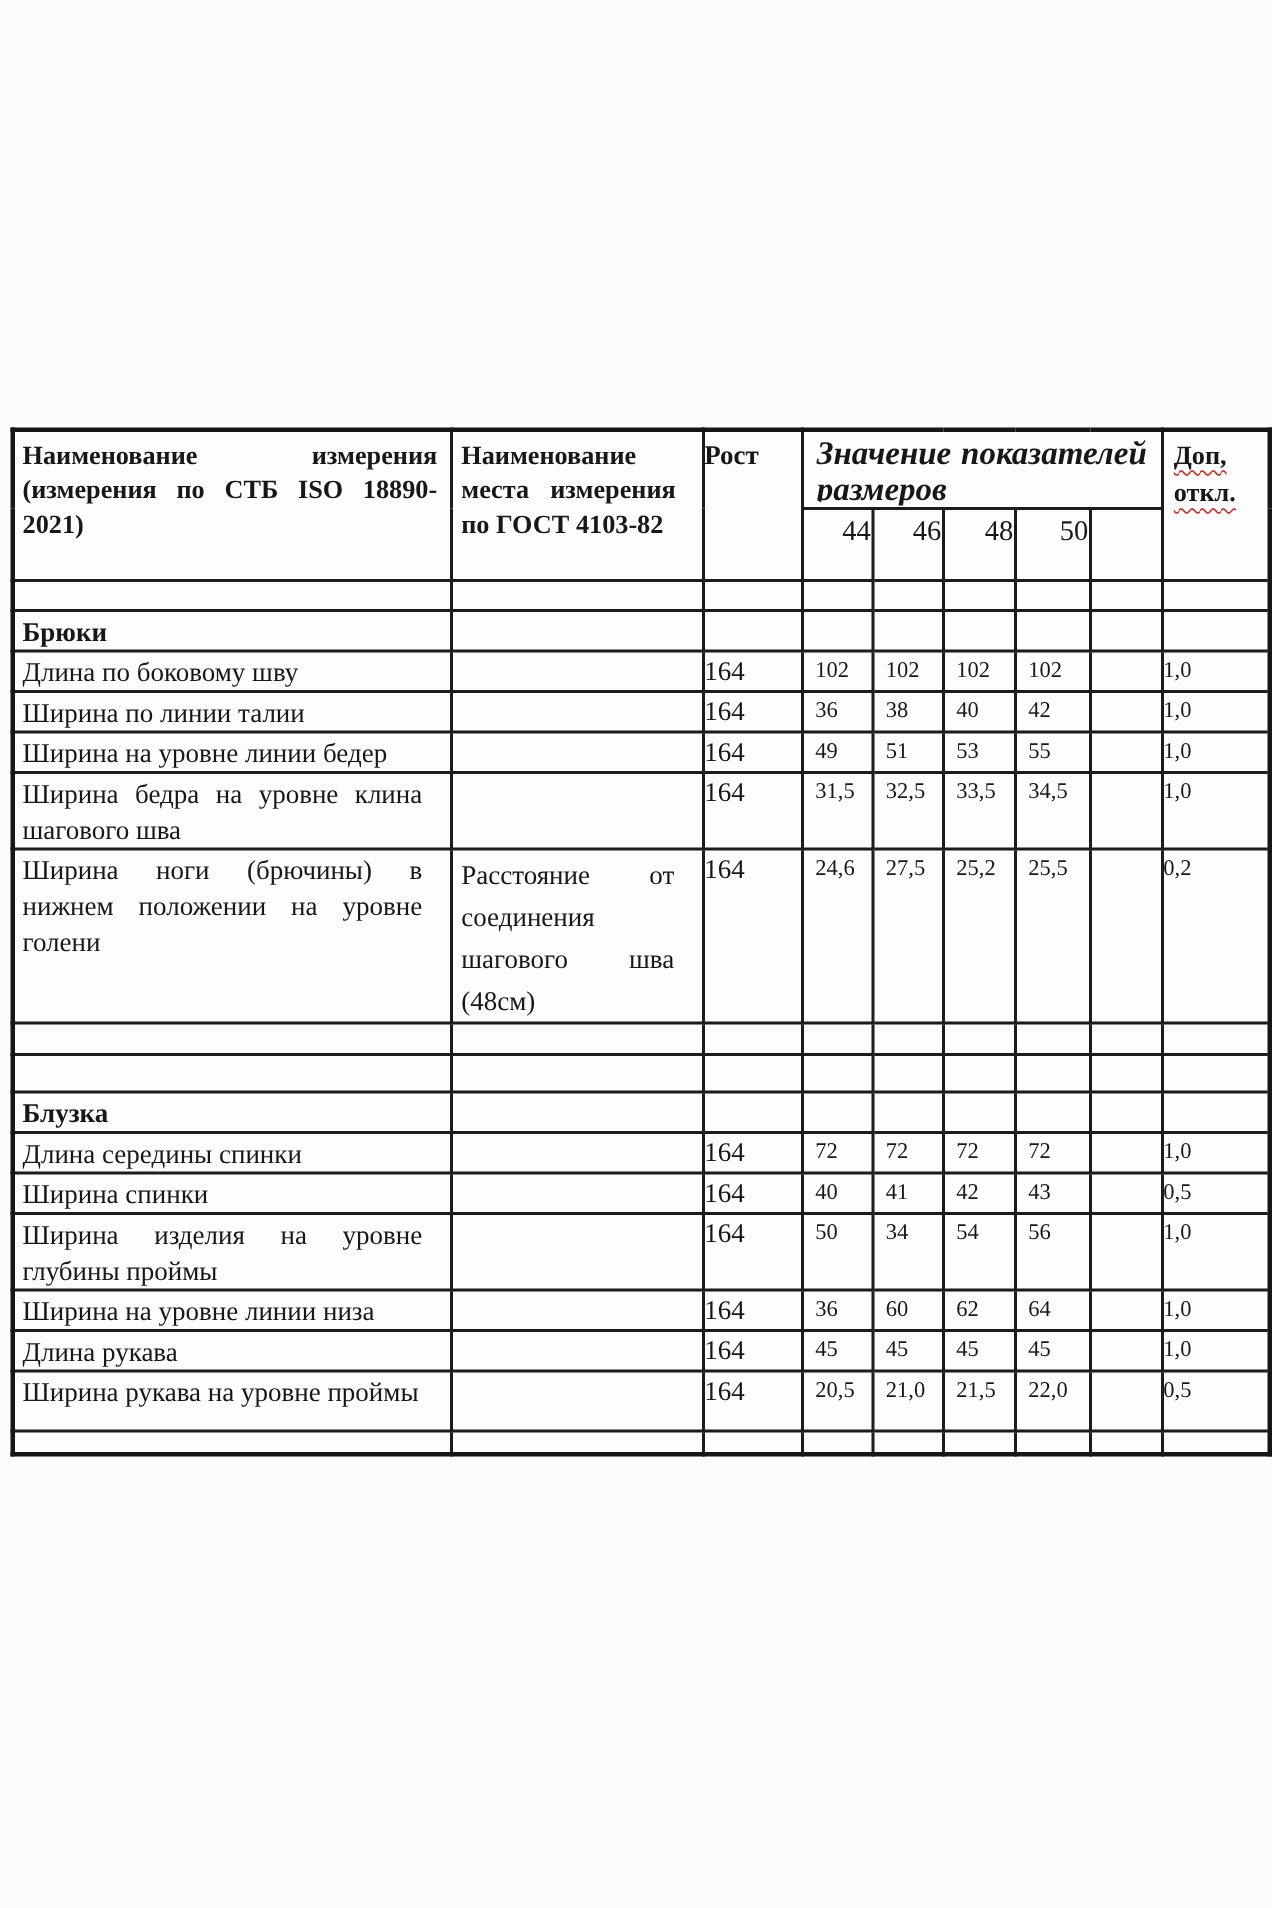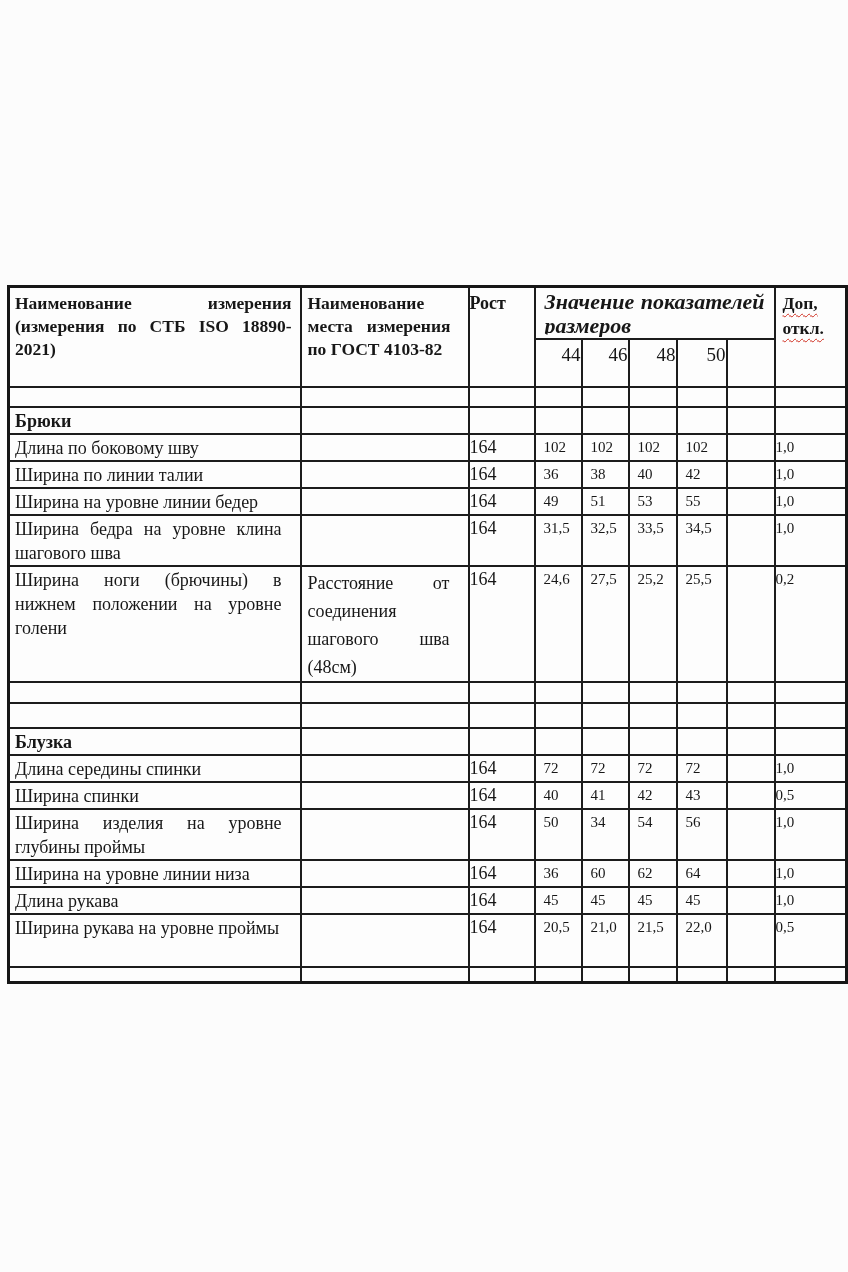--- a/index.html
+++ b/index.html
@@ -75,21 +75,21 @@
   tbody tr:nth-child(6){height:50px;}
   tbody tr:nth-child(7){height:94px;}
   tbody tr:nth-child(8){height:21px;}
   tbody tr:nth-child(9){height:25px;}
   tbody tr:nth-child(10){height:25px;}
   tbody tr:nth-child(11){height:25px;}
   tbody tr:nth-child(12){height:25px;}
   tbody tr:nth-child(13){height:47px;}
   tbody tr:nth-child(14){height:25px;margin-top:36px;}
   tbody tr:nth-child(15){height:23px;}
-  tbody tr:nth-child(16){height:53px;margin-left:48px;}
+  tbody tr:nth-child(16){height:40px;margin-left:48px;}
   tbody tr:nth-child(17){height:15px;}
 </style>
 </head>
 <body>
 
 <div class="page">
   <table class="size-table">
     <colgroup>
       <col style="width:292px">
       <col style="width:168px">

